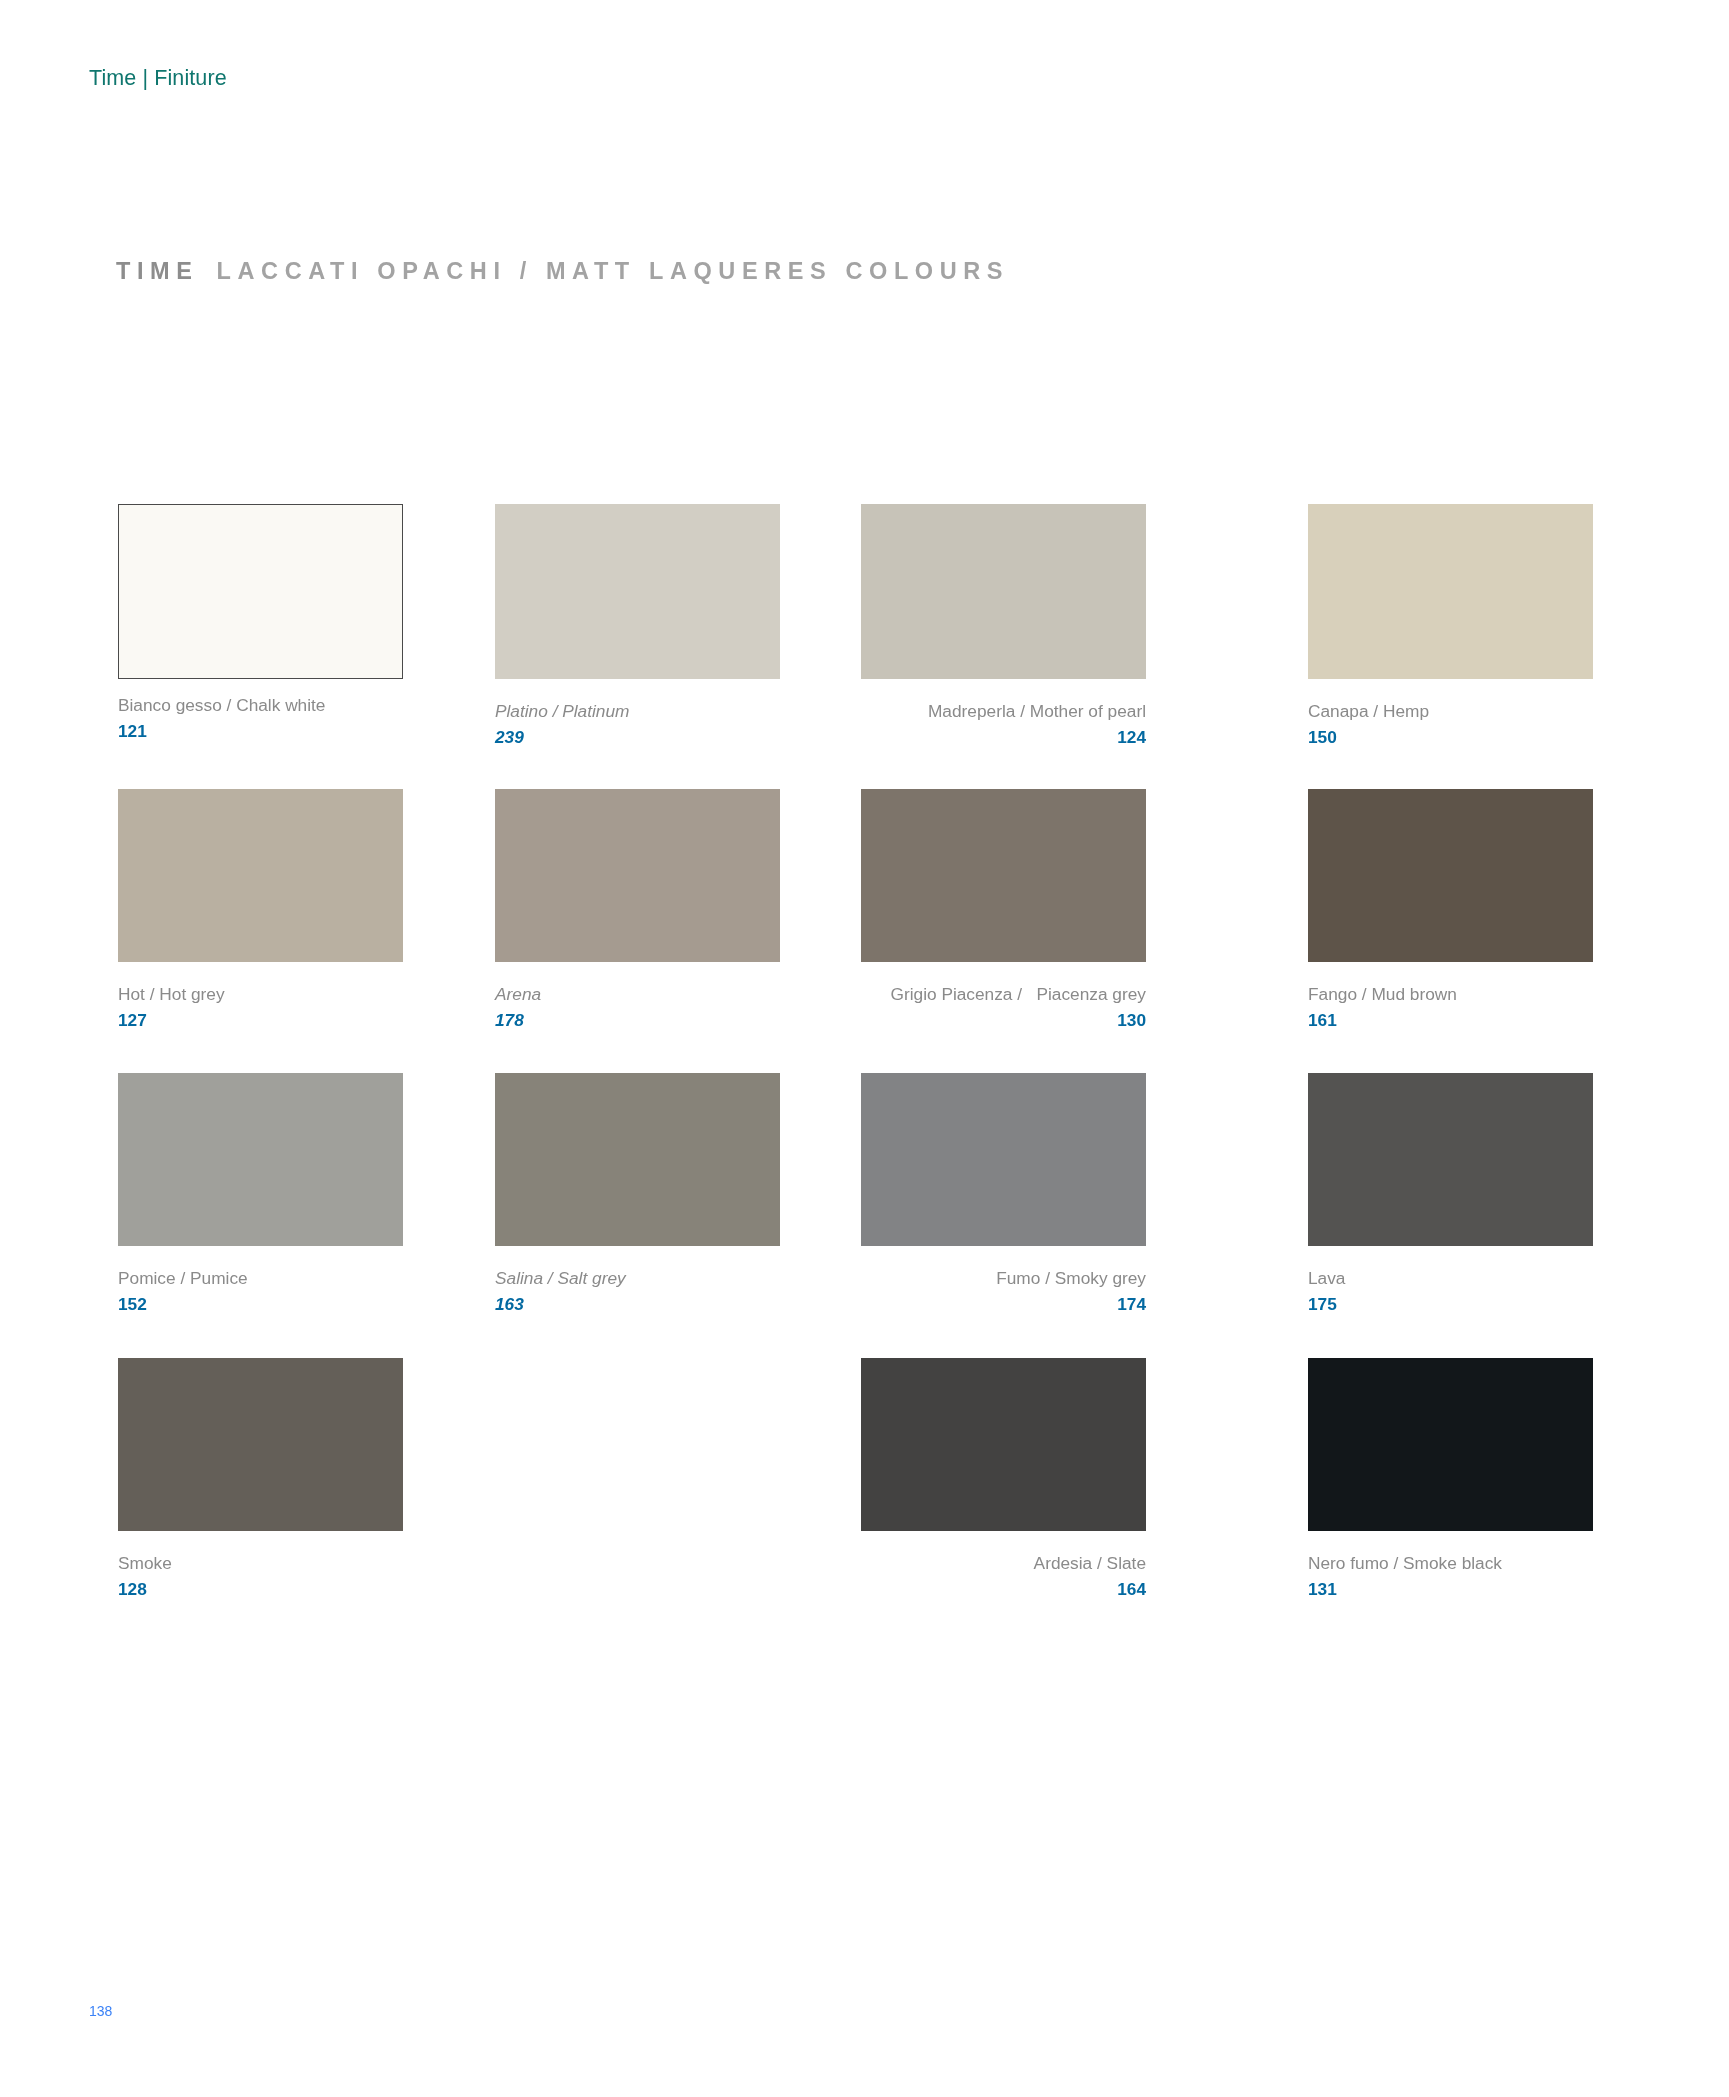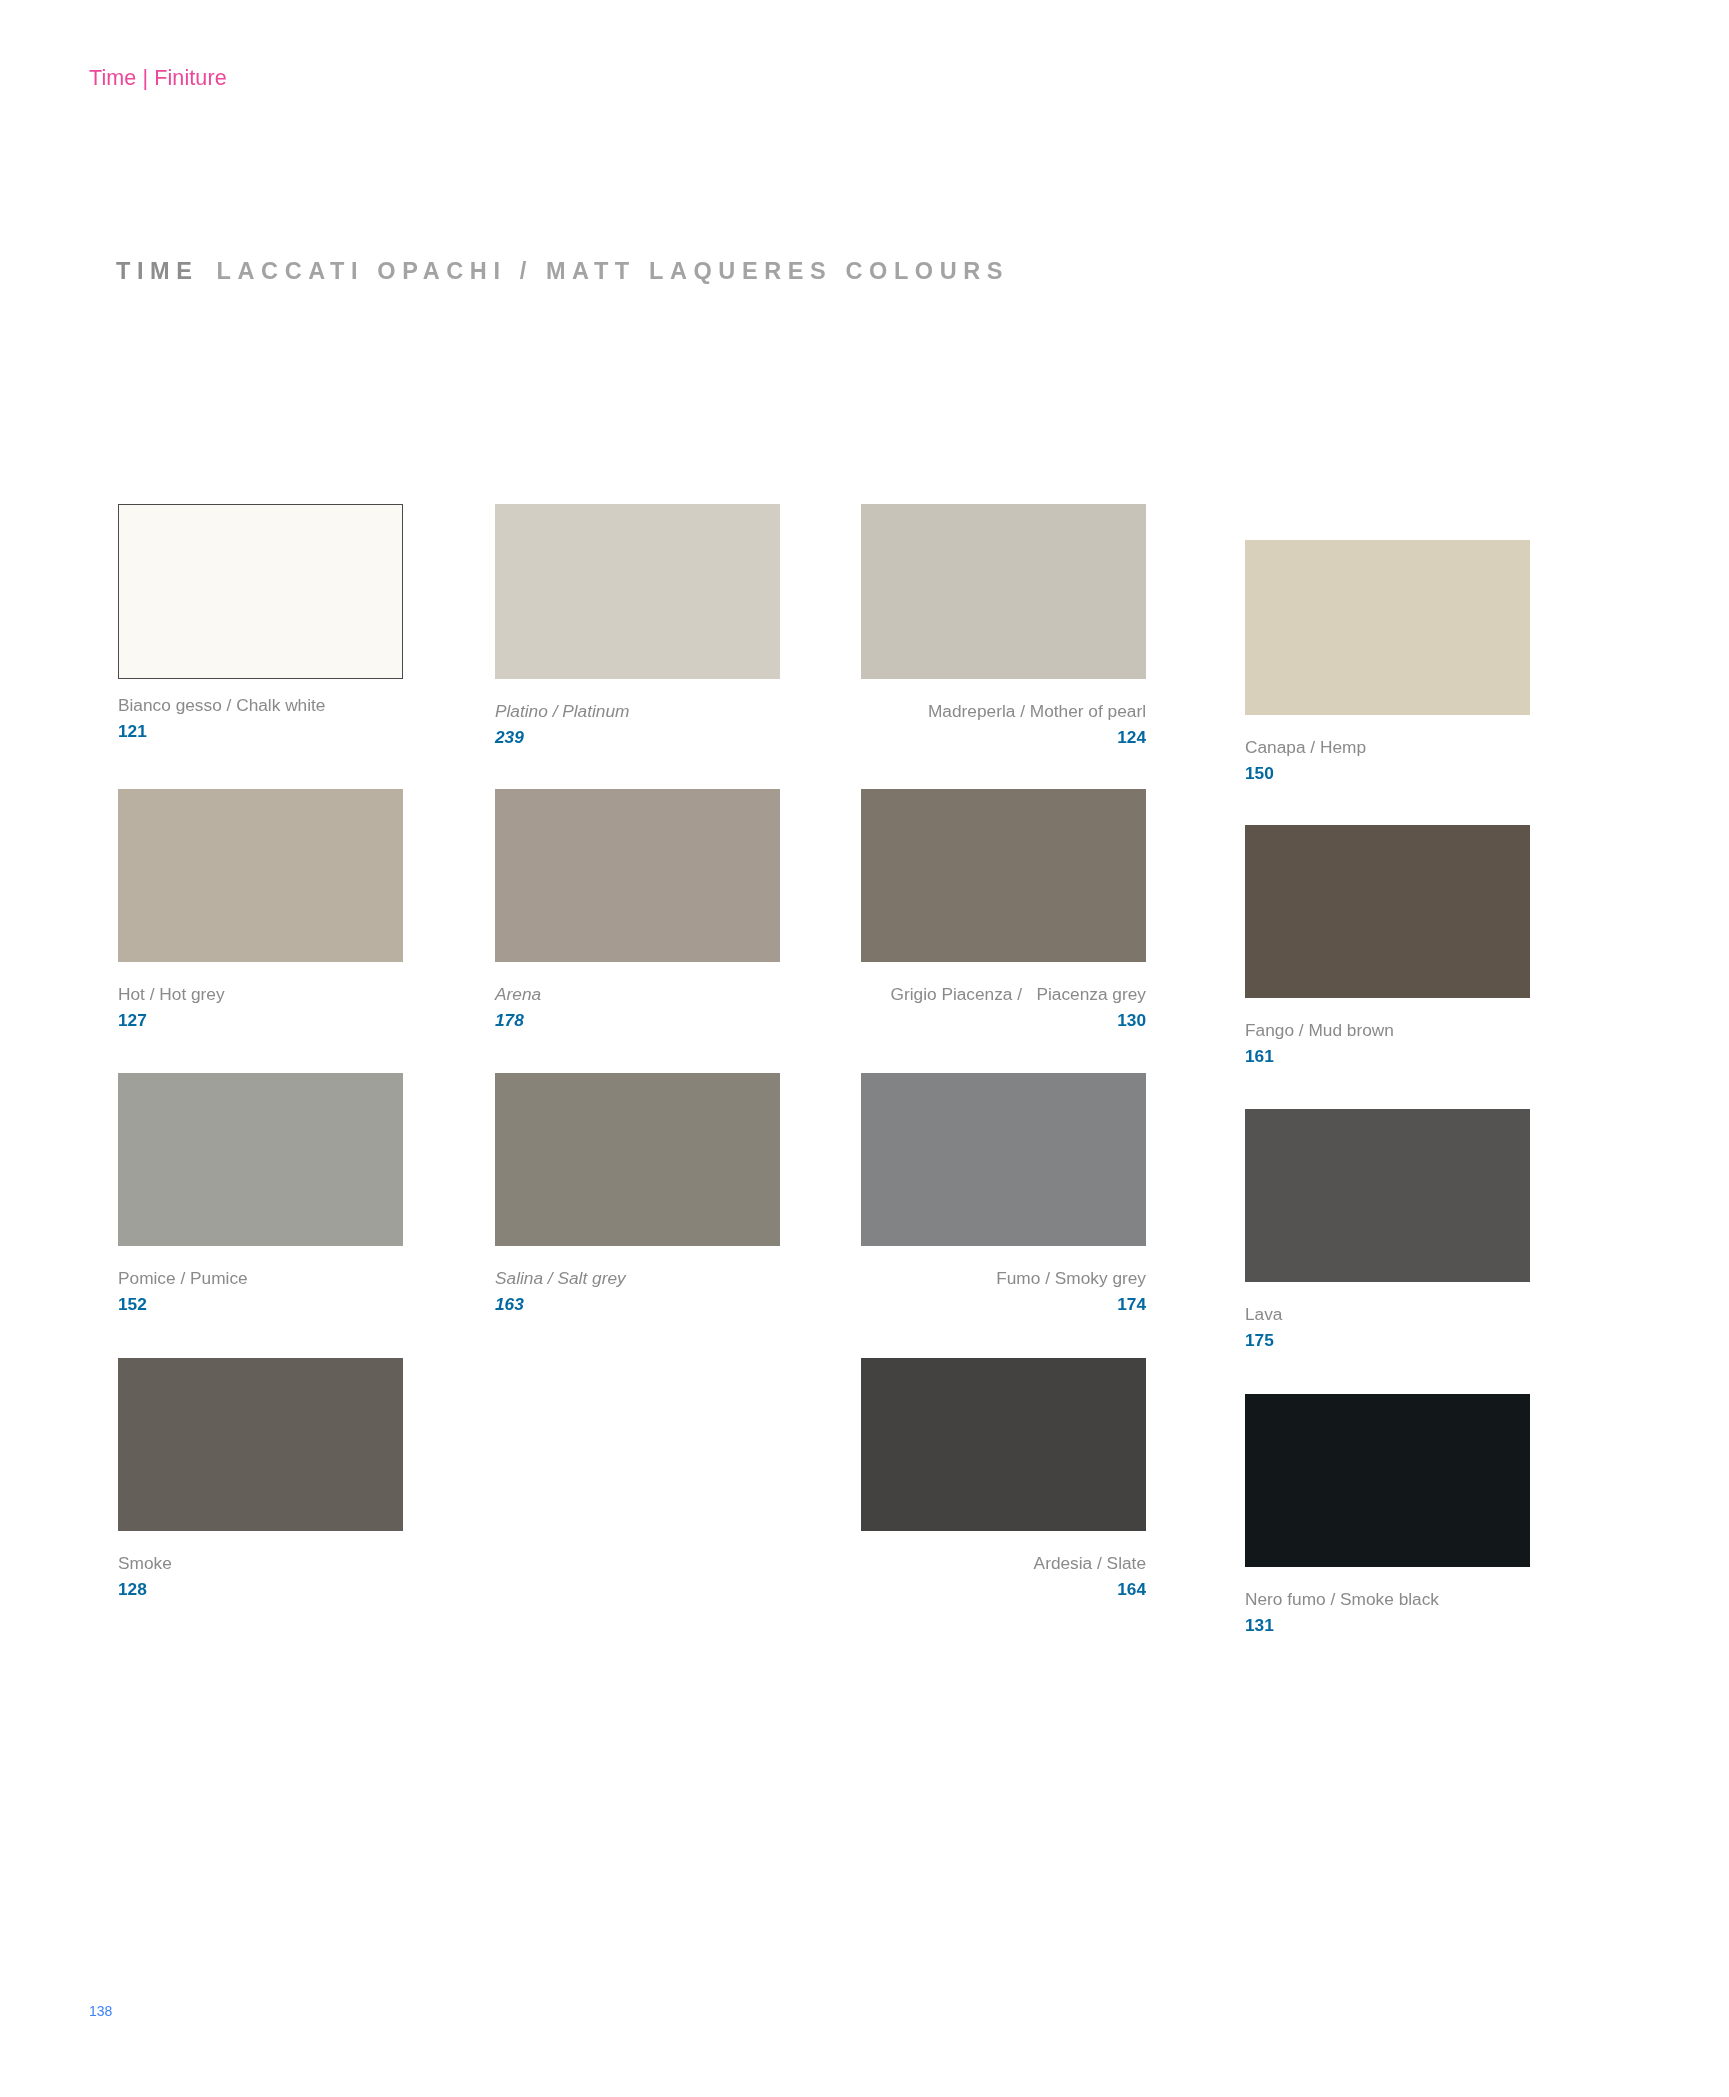--- a/index.html
+++ b/index.html
@@ -22,21 +22,21 @@
     background: #ffffff;
   }
 
   
   .running-header {
     position: absolute;
     left: 89px;
     top: 64px;
     font-size: 21.5px;
     line-height: 28px;
-    color: #ec4899;
+    color: #0f766e;
     letter-spacing: 0.1px;
     white-space: pre;
   }
 
   
   .title-block {
     position: absolute;
     left: 116px;
     top: 258px;
     white-space: pre;
@@ -74,21 +74,21 @@
   .row-4 { height: 285px; }
 
   .cell {
     position: absolute;
     top: 0;
     width: 285px;
   }
   .col-0 { left: 0px; }
   .col-1 { left: 377px; font-style: italic; }
   .col-2 { left: 743px; text-align: right; }
-  .col-3 { left: 1127px; margin-top: 36px; }
+  .col-3 { left: 1190px; }
 
   .swatch {
     width: 285px;
     height: 173px;
     display: block;
     box-sizing: border-box;
   }
   .row-1 .swatch { height: 175px; }
 
   .swatch.bordered {

